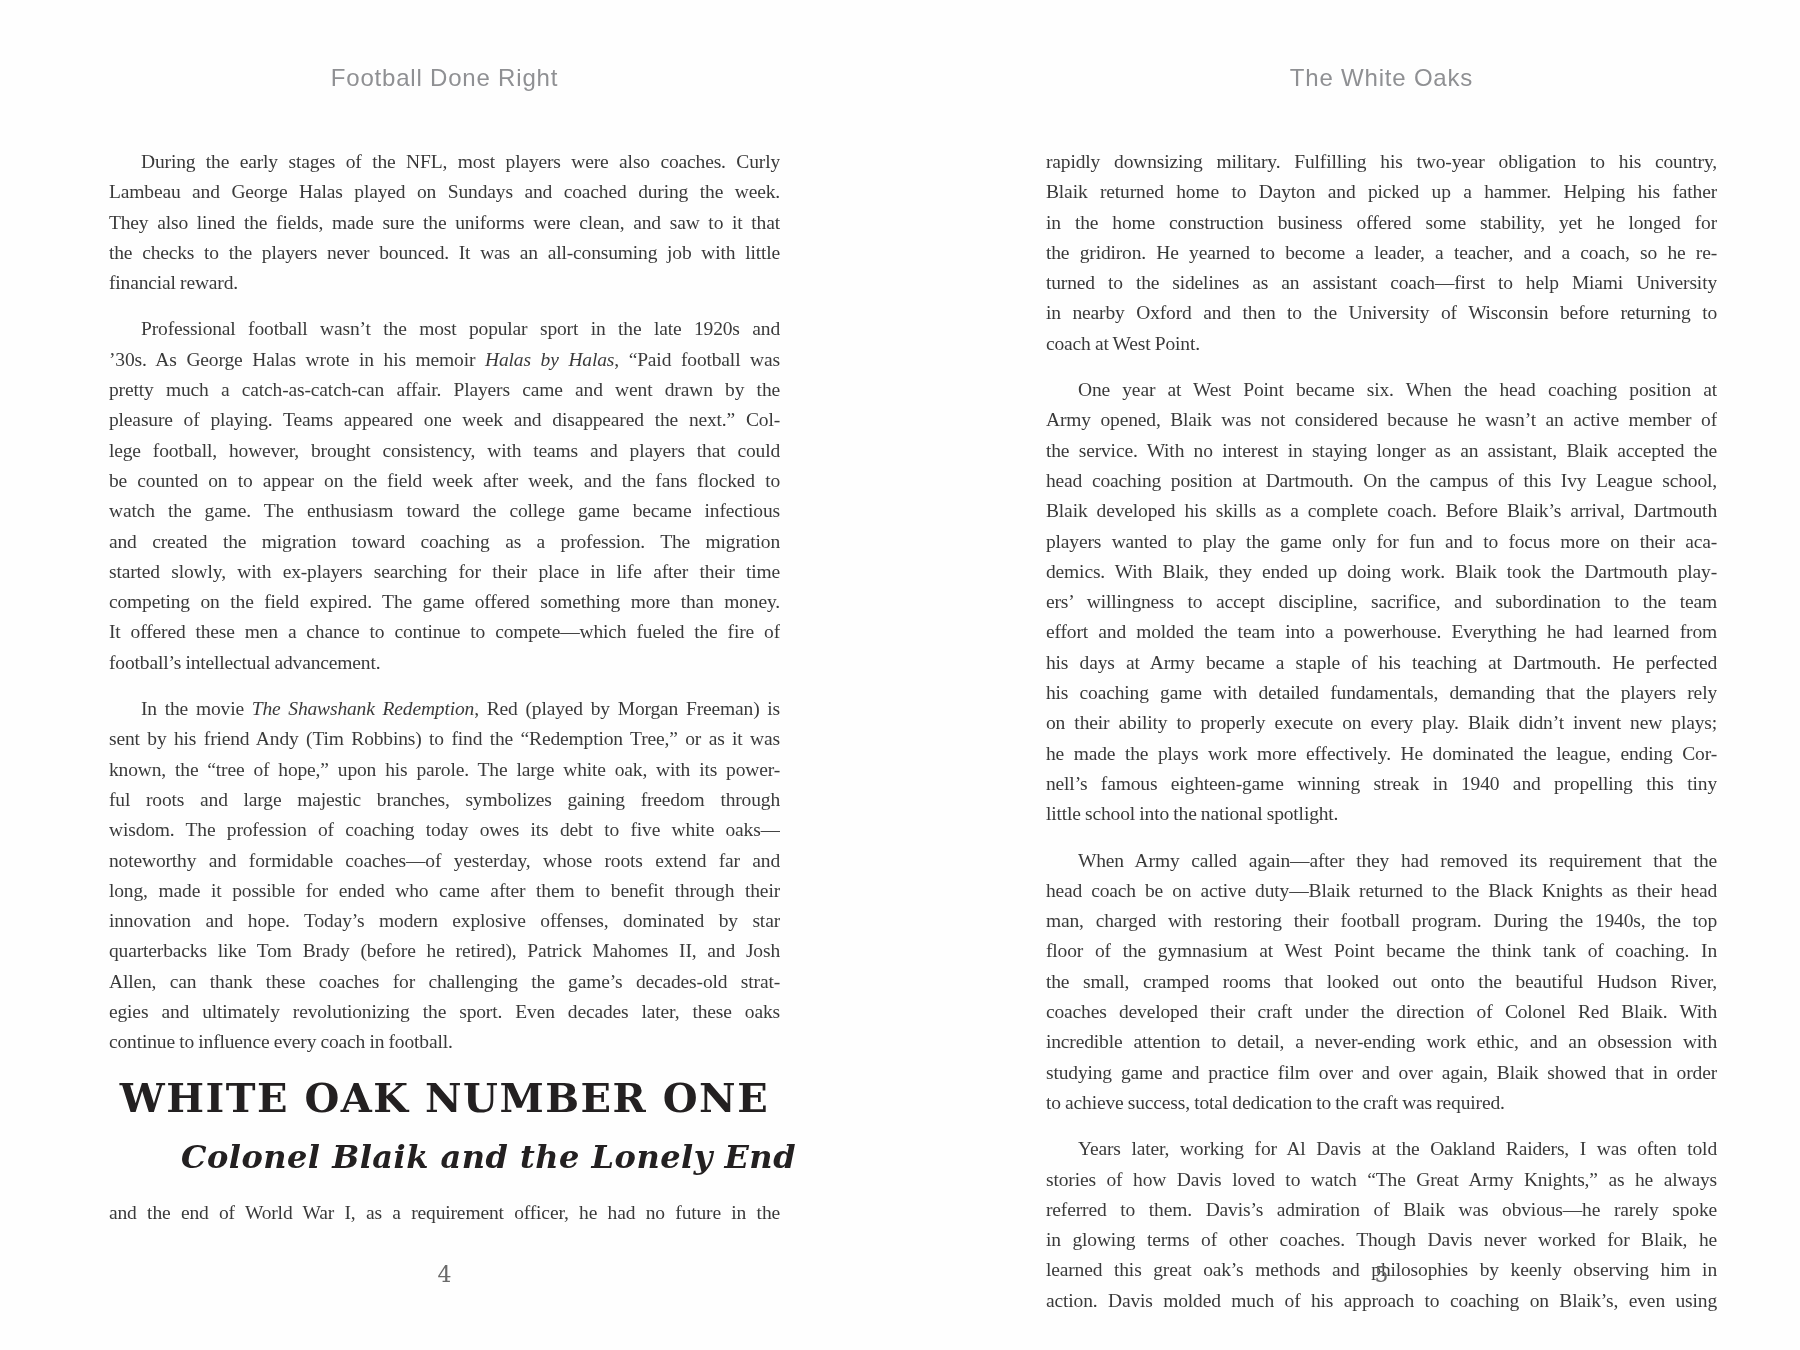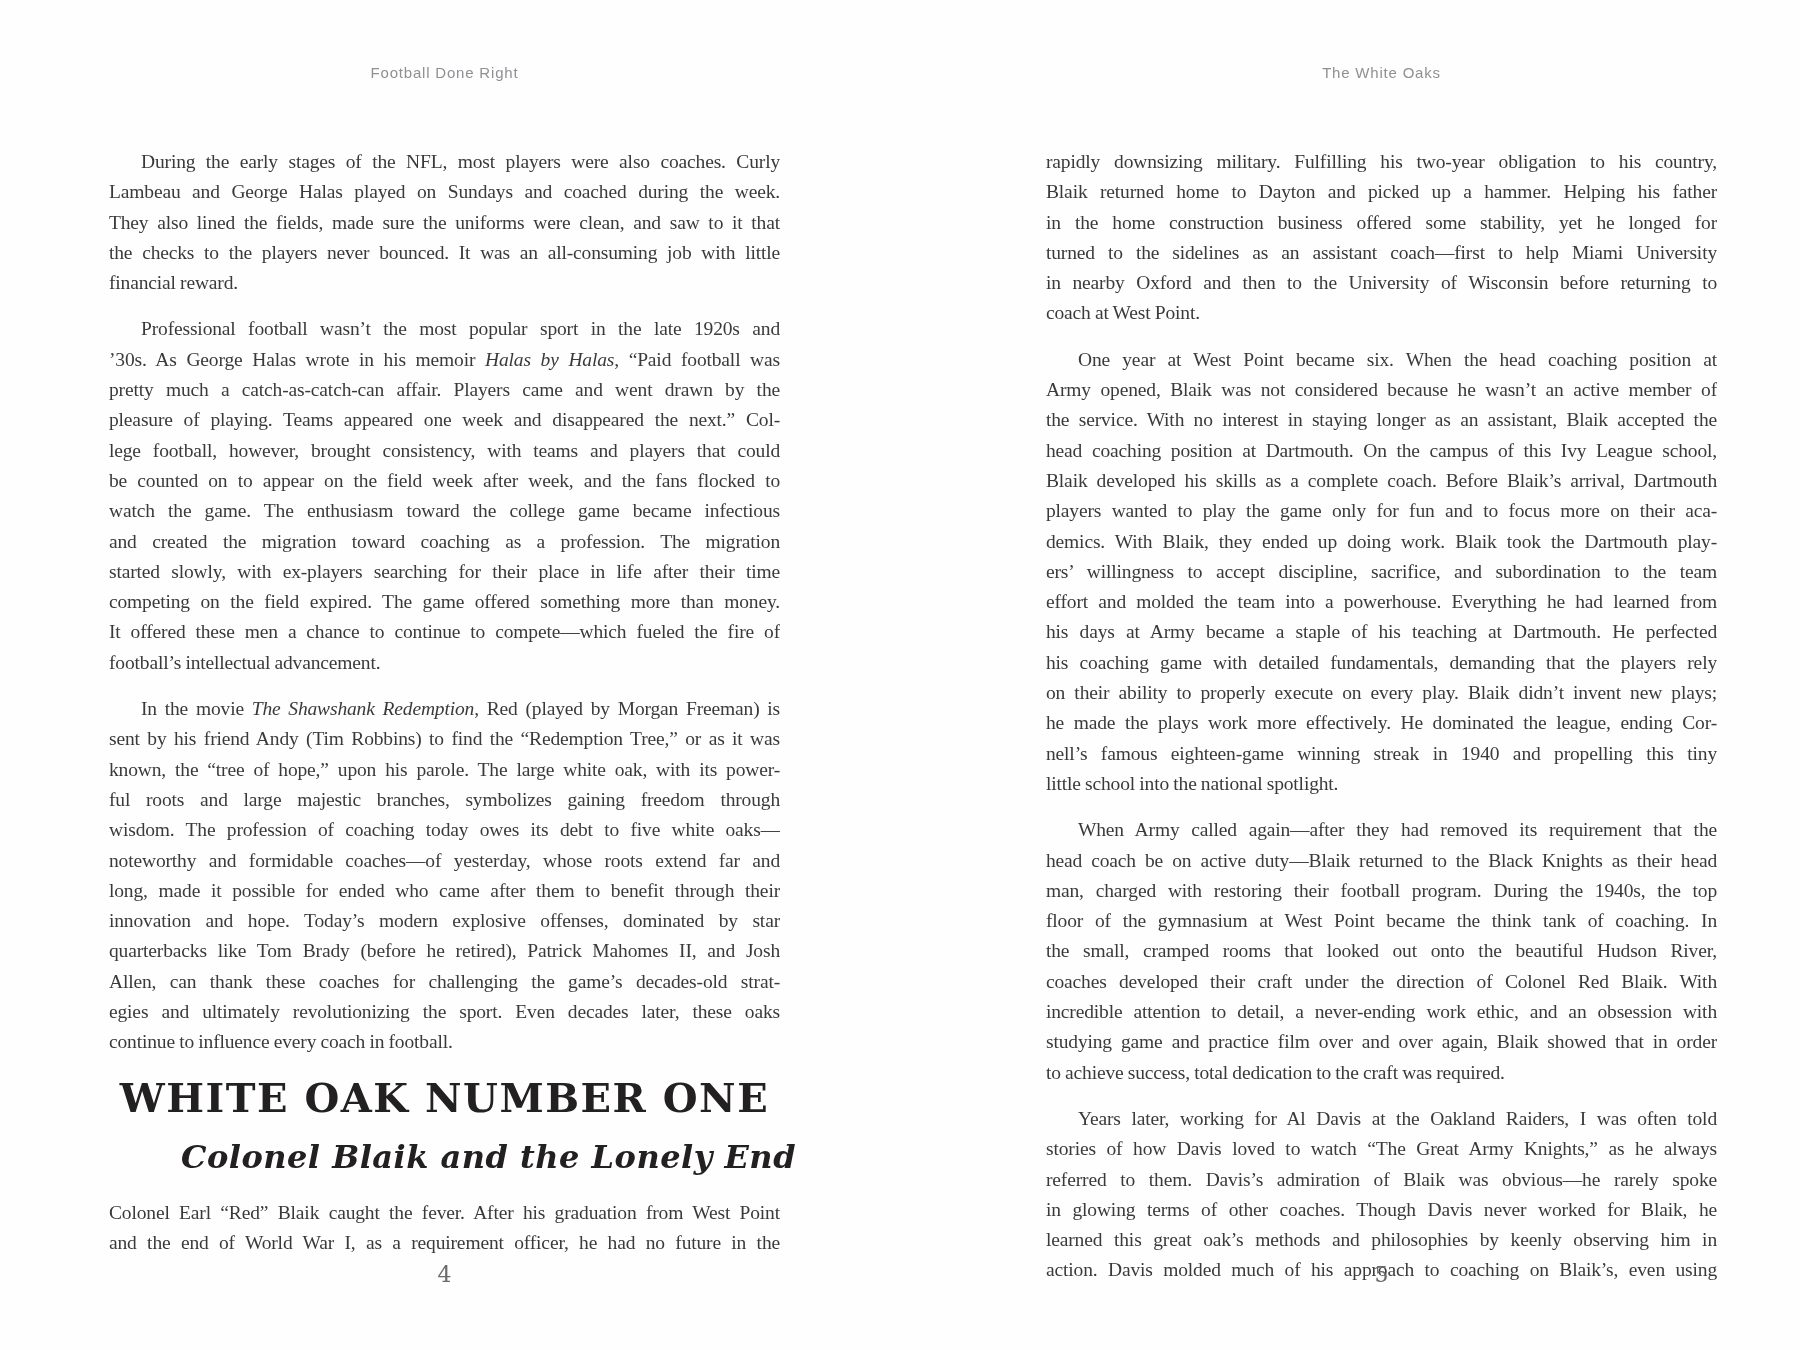--- a/index.html
+++ b/index.html
@@ -26,21 +26,21 @@
 
   
   .page.left  .colpos { left: 93px;  }
   .page.right .colpos { left: 130px; }
   .colpos { position: absolute; width: 703px; }
 
   .running-head {
     top: 64px;
     text-align: center;
     font-family: "Liberation Sans", sans-serif;
-    font-size: 15px;
+    font-size: 24px;
     font-weight: 400;
     letter-spacing: 0.8px;
     color: #8f9093;
   }
 
   .page-body { top: 131px; }
 
   .para { margin: 16px; }
   .line {
     font-size: 19.5px;
@@ -128,34 +128,34 @@
           <div class="line jst">long, made it possible for ended who came after them to benefit through their</div>
           <div class="line jst">innovation and hope. Today’s modern explosive offenses, dominated by star</div>
           <div class="line jst">quarterbacks like Tom Brady (before he retired), Patrick Mahomes II, and Josh</div>
           <div class="line jst">Allen, can thank these coaches for challenging the game’s decades-old strat-</div>
           <div class="line jst">egies and ultimately revolutionizing the sport. Even decades later, these oaks</div>
           <div class="line">continue to influence every coach in football.</div>
         </div>
         <div class="chapter-heading">WHITE OAK NUMBER ONE</div>
         <div class="chapter-subtitle">Colonel Blaik and the Lonely End</div>
         <div class="para after-subtitle">
-          <div class="line jst">Colonel Earl “Red” Blaik caught the fever. After his graduation from West Point</div>
           <div class="line jst">and the end of World War I, as a requirement officer, he had no future in the</div>
         </div>
       </div>
     <div class="colpos folio">4</div>
   </div>
 
   <div class="page right">
     <div class="colpos running-head">The White Oaks</div>
     <div class="colpos page-body">
         <div class="para">
           <div class="line jst">rapidly downsizing military. Fulfilling his two-year obligation to his country,</div>
           <div class="line jst">Blaik returned home to Dayton and picked up a hammer. Helping his father</div>
           <div class="line jst">in the home construction business offered some stability, yet he longed for</div>
+          <div class="line jst">the gridiron. He yearned to become a leader, a teacher, and a coach, so he re-</div>
           <div class="line jst">turned to the sidelines as an assistant coach—first to help Miami University</div>
           <div class="line jst">in nearby Oxford and then to the University of Wisconsin before returning to</div>
           <div class="line">coach at West Point.</div>
         </div>
         <div class="para indented">
           <div class="line jst">One year at West Point became six. When the head coaching position at</div>
           <div class="line jst">Army opened, Blaik was not considered because he wasn’t an active member of</div>
           <div class="line jst">the service. With no interest in staying longer as an assistant, Blaik accepted the</div>
           <div class="line jst">head coaching position at Dartmouth. On the campus of this Ivy League school,</div>
           <div class="line jst">Blaik developed his skills as a complete coach. Before Blaik’s arrival, Dartmouth</div>

